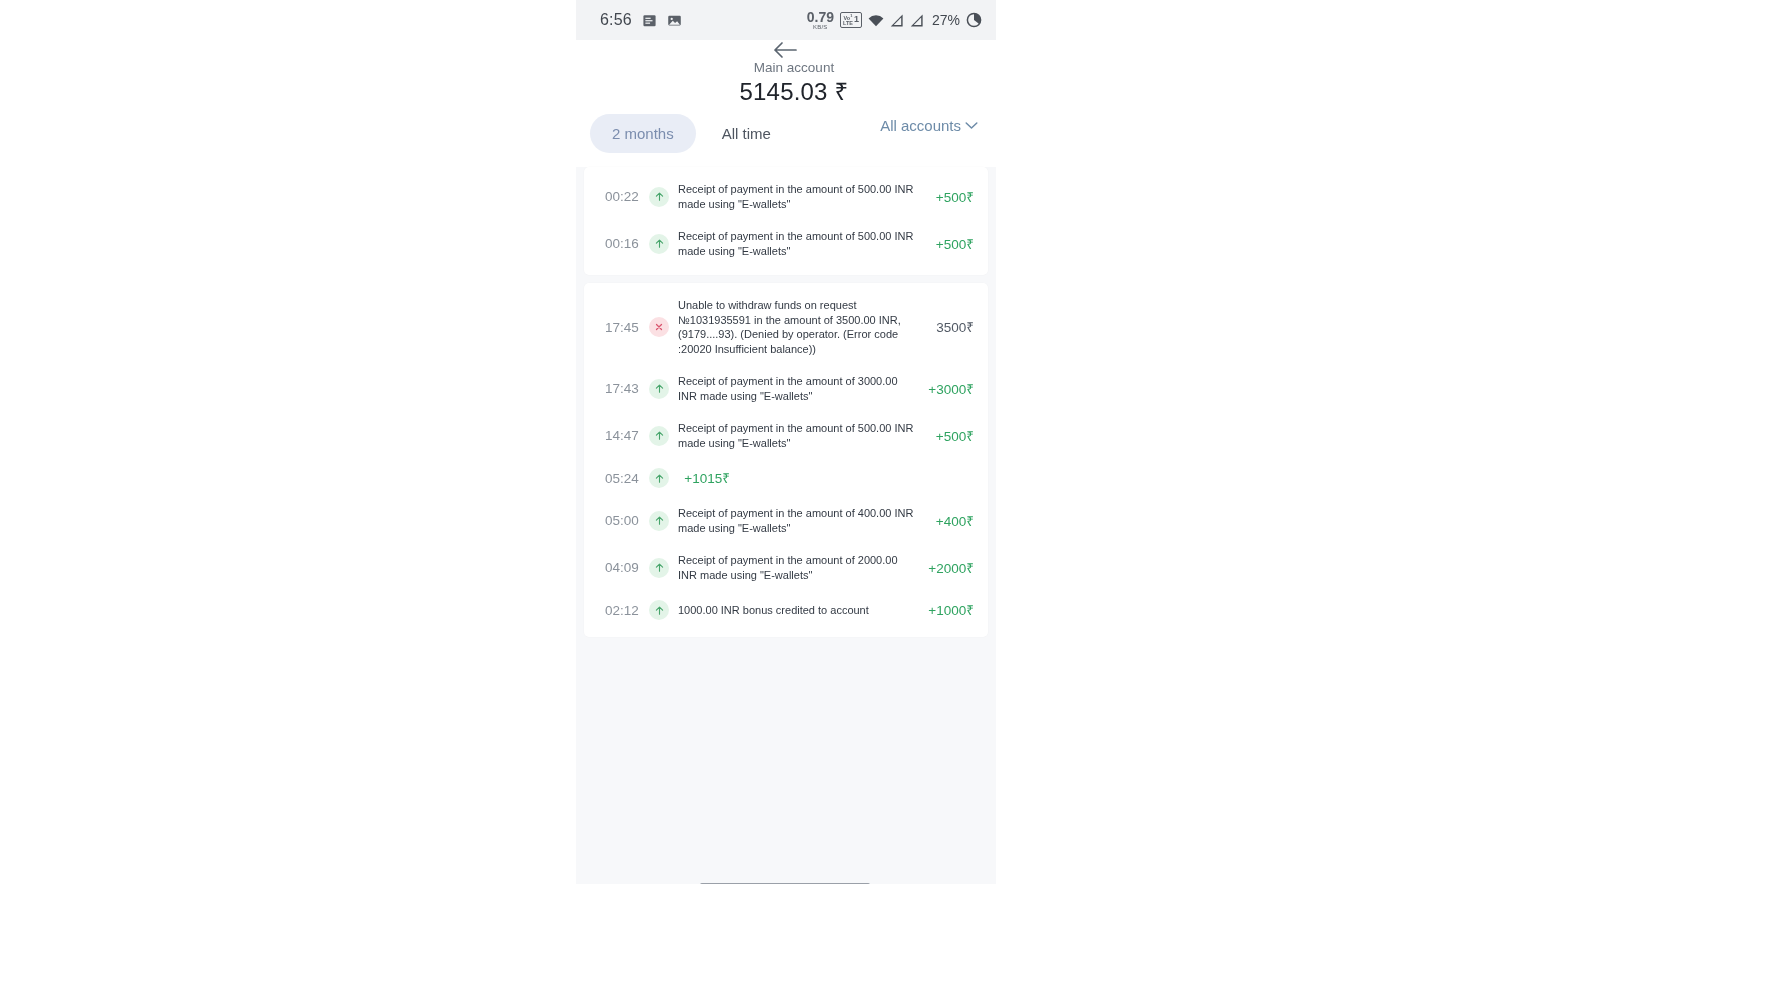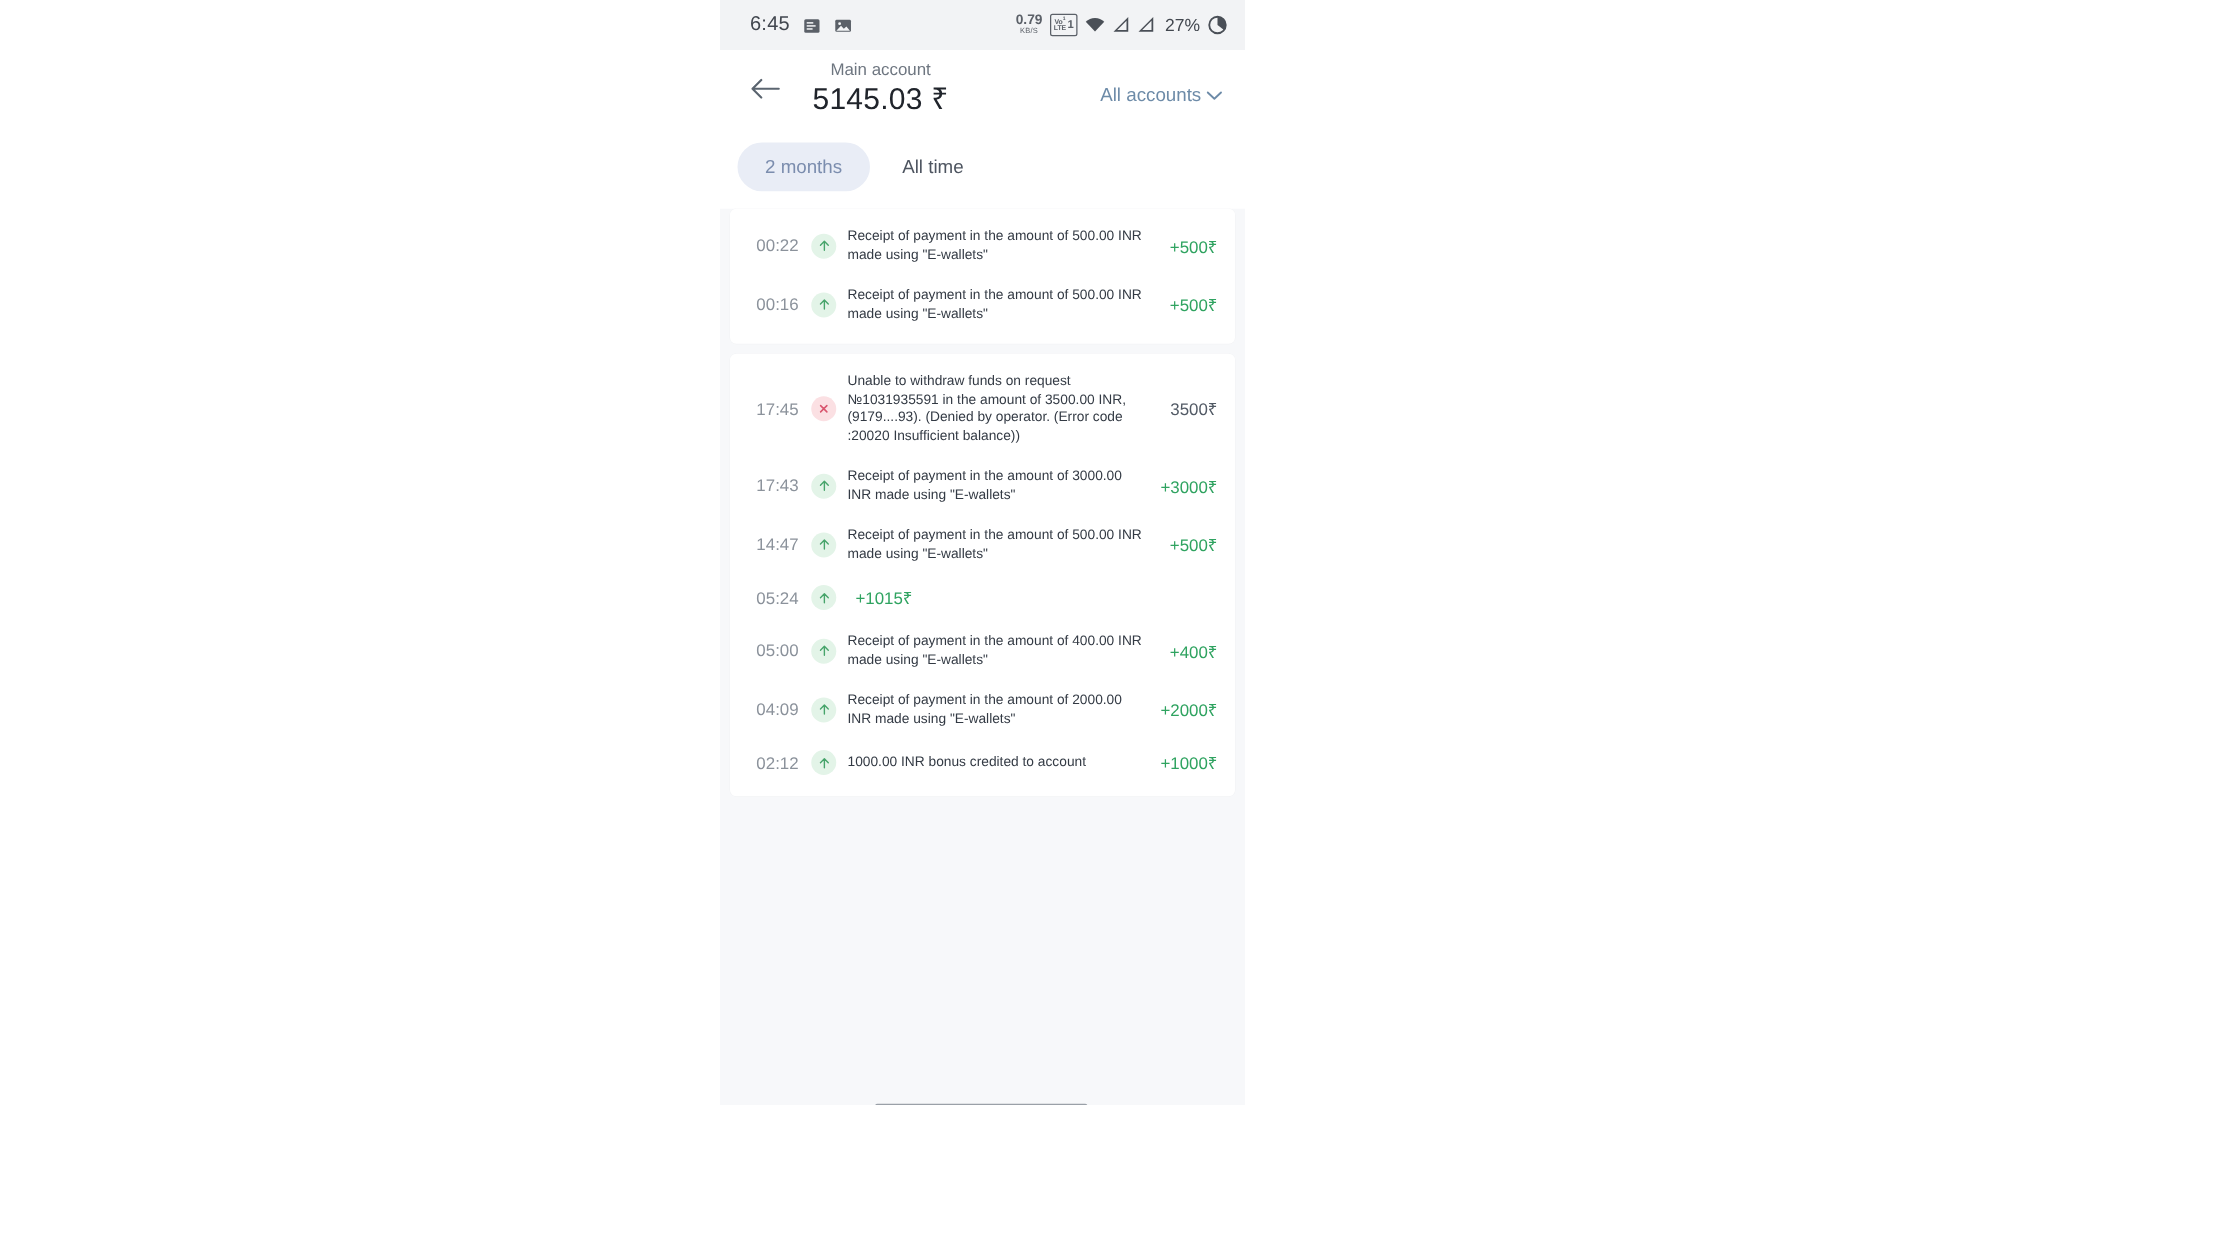--- a/index.html
+++ b/index.html
@@ -25,37 +25,38 @@
     align-items: center;
     padding: 0 14px 0 24px;
     color: #4a4f57;
   }
   .sb-left { display: flex; align-items: center; gap: 10px; }
   .sb-clock { font-size: 16px; color: #42474f; letter-spacing: .2px; }
   .sb-right { margin-left: auto; display: flex; align-items: center; gap: 6px; }
   .ic { display: inline-flex; align-items: center; justify-content: center; }
   .ic svg { display: block; }
   .netspeed { display: flex; flex-direction: column; align-items: center; line-height: 1; color: #5b6068; }
-  .netspeed .v { font-size: 11px; font-weight: 700; }
+  .netspeed .v { font-size: 14px; font-weight: 700; }
   .netspeed .u { font-size: 6px; letter-spacing: .2px; }
   .volte {
     border: 1.6px solid #5b6068; border-radius: 2px;
     font-size: 6px; font-weight: 700; line-height: 1;
     padding: 1px 2px; display: flex; align-items: center; gap: 1px; color: #5b6068;
   }
   .volte .stack { display: flex; flex-direction: column; align-items: center; }
   .volte .num { font-size: 9px; font-weight: 700; }
   .batt-pct { font-size: 14px; color: #42474f; margin-left: 2px; }
 
   
   .appbar {
     height: 62px;
     display: flex; align-items: center;
     padding: 0 18px 0 16px;
     background: #ffffff;
+    flex-direction: column;
   }
   .back-btn { width: 40px; height: 40px; display:flex; align-items:center; justify-content:center; cursor: pointer; }
   .acct-block { flex: 0 0 auto; margin-left: 18px; text-align: center; }
   .acct-label { font-size: 13.5px; color: #6e7680; line-height: 1.25; }
   .acct-balance { font-size: 24px; color: #20242b; font-weight: 400; line-height: 1.2; margin-top: 1px; letter-spacing: .2px; }
   .acct-switch {
     margin-left: auto; display: flex; align-items: center; gap: 4px;
     color: #6d8ba8; font-size: 15px; cursor: pointer; padding-top: 10px;
   }
 
@@ -92,21 +93,21 @@
     background: #9aa0a8; border-radius: 3px;
   }
 </style>
 </head>
 <body>
 
 <div id="screen">
 
   <div class="statusbar">
     <div class="sb-left">
-      <span class="sb-clock">6:45</span>
+      <span class="sb-clock">6:56</span>
       <span class="ic">
         <svg width="15" height="15" viewBox="0 0 16 16">
             <rect x="1.5" y="2.5" width="13" height="11.5" rx="1.3" fill="#5b6068"></rect>
             <rect x="3.6" y="5" width="5.6" height="1.3" fill="#f2f3f5"></rect>
             <rect x="3.6" y="7.6" width="7.6" height="1.3" fill="#f2f3f5"></rect>
             <rect x="3.6" y="10.2" width="5" height="1.3" fill="#f2f3f5"></rect>
           </svg>
       </span>
       <span class="ic">
         <svg width="15" height="15" viewBox="0 0 16 16">

